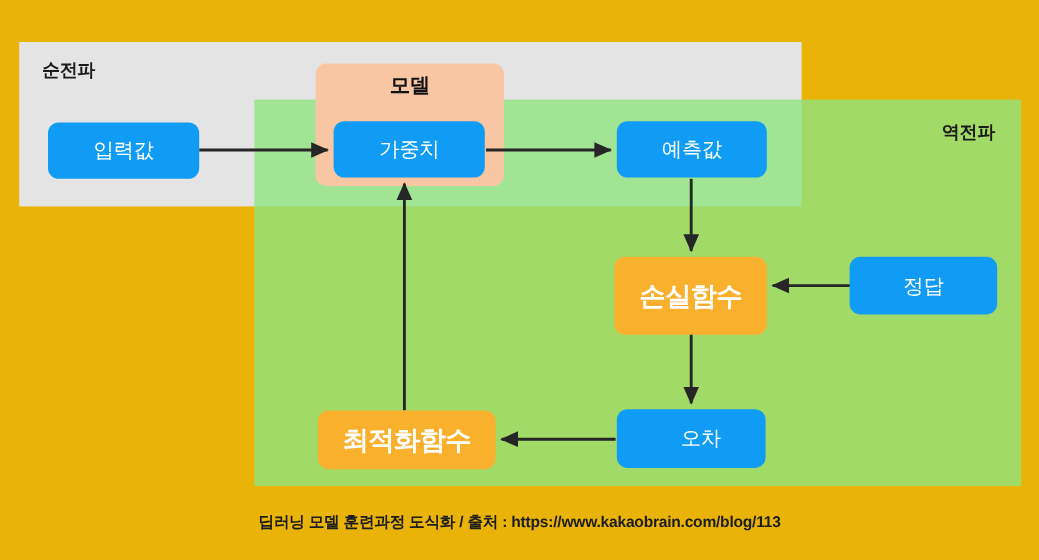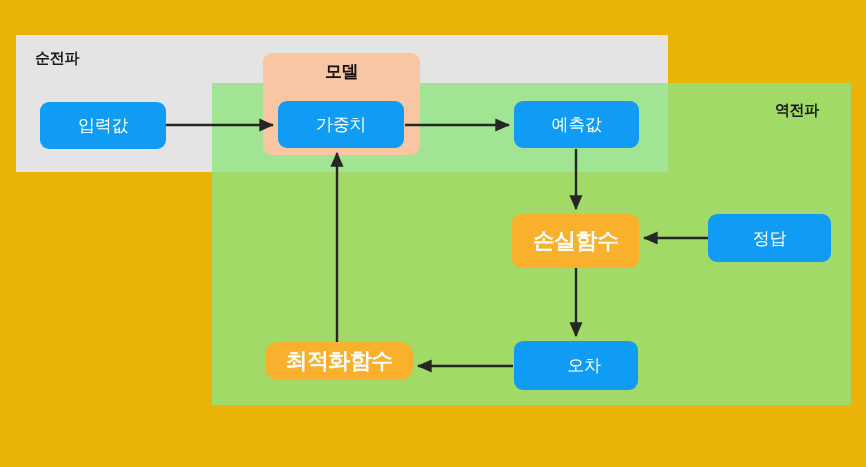--- a/index.html
+++ b/index.html
@@ -43,21 +43,21 @@
     font-weight: 700;
     color: #1b1b1b;
     white-space: nowrap;
     letter-spacing: -0.3px;
   }
   #label-forward {
     left: 19px;
     top: 14px;
   }
   #label-backward {
-    right: 32px;
+    right: 22px;
     top: 18px;
   }
 
   
   #group-model {
     position: absolute;
     left: 263px;
     top: 53px;
     width: 157px;
     height: 102px;
@@ -99,23 +99,23 @@
     background: #f8b02d;
     color: #ffffff;
     font-size: 22px;
     font-weight: 700;
     letter-spacing: -0.6px;
   }
 
   #node-input     { left: 40px;  top: 102px; width: 126px; height: 47px; }
   #node-weight    { left: 278px; top: 101px; width: 126px; height: 47px; }
   #node-predict   { left: 514px; top: 101px; width: 125px; height: 47px; }
-  #node-loss      { left: 512px; top: 214px; width: 127px; height: 54px; }
+  #node-loss      { left: 512px; top: 214px; width: 127px; height: 65px; }
   #node-answer    { left: 708px; top: 214px; width: 123px; height: 48px; }
-  #node-optimizer { left: 265px; top: 342px; width: 148px; height: 38px; border-radius: 13px; }
+  #node-optimizer { left: 265px; top: 342px; width: 148px; height: 49px; }
   #node-error     { left: 514px; top: 341px; width: 124px; height: 49px; padding-left: 16px; }
 
   
   #arrows {
     position: absolute;
     left: 0;
     top: 0;
     width: 866px;
     height: 467px;
     pointer-events: none;
@@ -180,14 +180,15 @@
   <div class="node blue" id="node-weight">가중치</div>
 
   <div class="node orange" id="node-loss">손실함수</div>
 
   <div class="node blue" id="node-answer">정답</div>
 
   <div class="node orange" id="node-optimizer">최적화함수</div>
 
   <div class="node blue" id="node-error">오차</div>
 
+  <div id="caption">딥러닝 모델 훈련과정 도식화 / 출처 : https://www.kakaobrain.com/blog/113</div>
 
 </div>
 
 </body></html>

